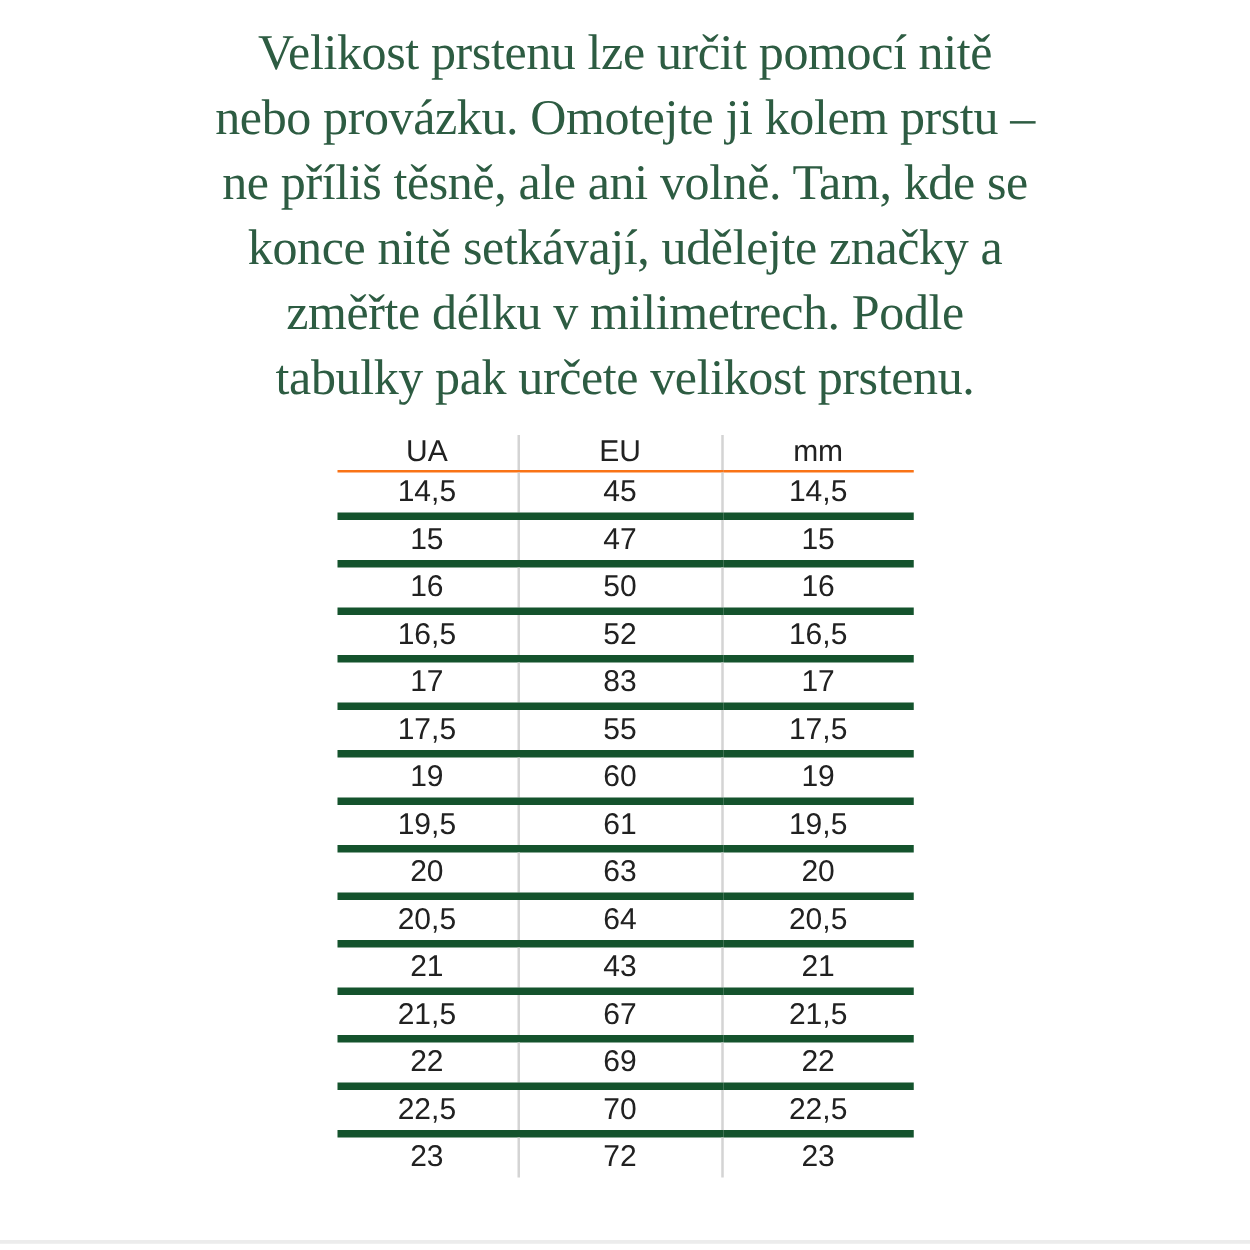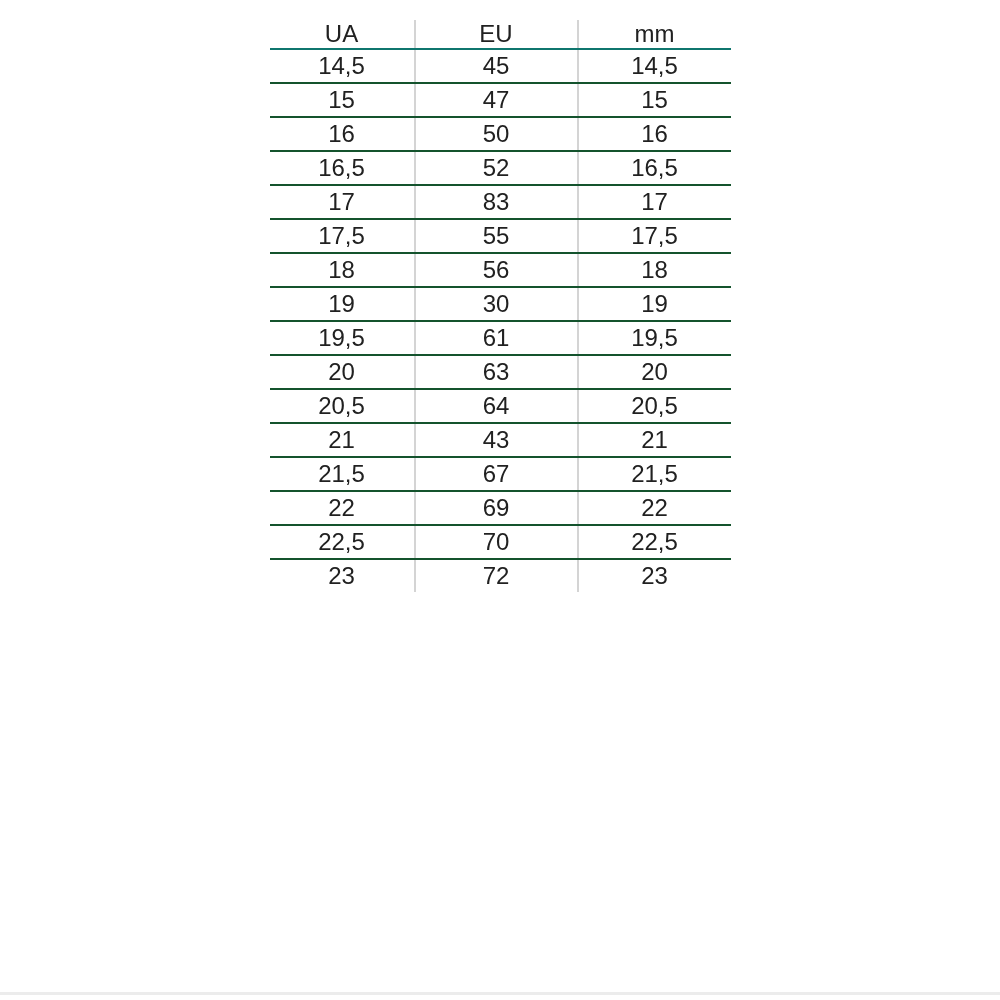--- a/index.html
+++ b/index.html
@@ -39,25 +39,25 @@
     font-family: "Liberation Sans", sans-serif;
     font-size: 24px;
     font-weight: normal;
     color: #212121;
     text-align: center;
     vertical-align: middle;
     padding: 0;
   }
   .size-table th {
     height: 28px;
-    border-bottom: 2px solid #0f766e;
+    border-bottom: 2px solid #f97316;
   }
   .size-table td {
     height: 32px;
-    border-bottom: 2px solid #14532d;
+    border-bottom: 6px solid #14532d;
   }
   .size-table th:nth-child(1),
   .size-table th:nth-child(2),
   .size-table td:nth-child(1),
   .size-table td:nth-child(2) {
     border-right: 2px solid #d4d4d4;
   }
   .size-table tbody tr:last-child td {
     border-bottom: none;
   }
@@ -68,20 +68,26 @@
     top: 992px;
     height: 3px;
     background: #ececec;
   }
 </style>
 </head>
 <body>
 
 <div class="page">
 
+  <p class="intro">Velikost prstenu lze určit pomocí nitě
+nebo provázku. Omotejte ji kolem prstu –
+ne příliš těsně, ale ani volně. Tam, kde se
+konce nitě setkávají, udělejte značky a
+změřte délku v milimetrech. Podle
+tabulky pak určete velikost prstenu.</p>
 
   <table class="size-table">
     <colgroup>
       <col class="c1">
         <col class="c2">
         <col class="c3">
     </colgroup>
     <thead>
       <tr>
         <th>UA</th>
@@ -114,27 +120,22 @@
           <td>17</td>
           <td>83</td>
           <td>17</td>
         </tr>
         <tr>
           <td>17,5</td>
           <td>55</td>
           <td>17,5</td>
         </tr>
         <tr>
-          <td>18</td>
-          <td>56</td>
-          <td>18</td>
-        </tr>
-        <tr>
           <td>19</td>
-          <td>30</td>
+          <td>60</td>
           <td>19</td>
         </tr>
         <tr>
           <td>19,5</td>
           <td>61</td>
           <td>19,5</td>
         </tr>
         <tr>
           <td>20</td>
           <td>63</td>

